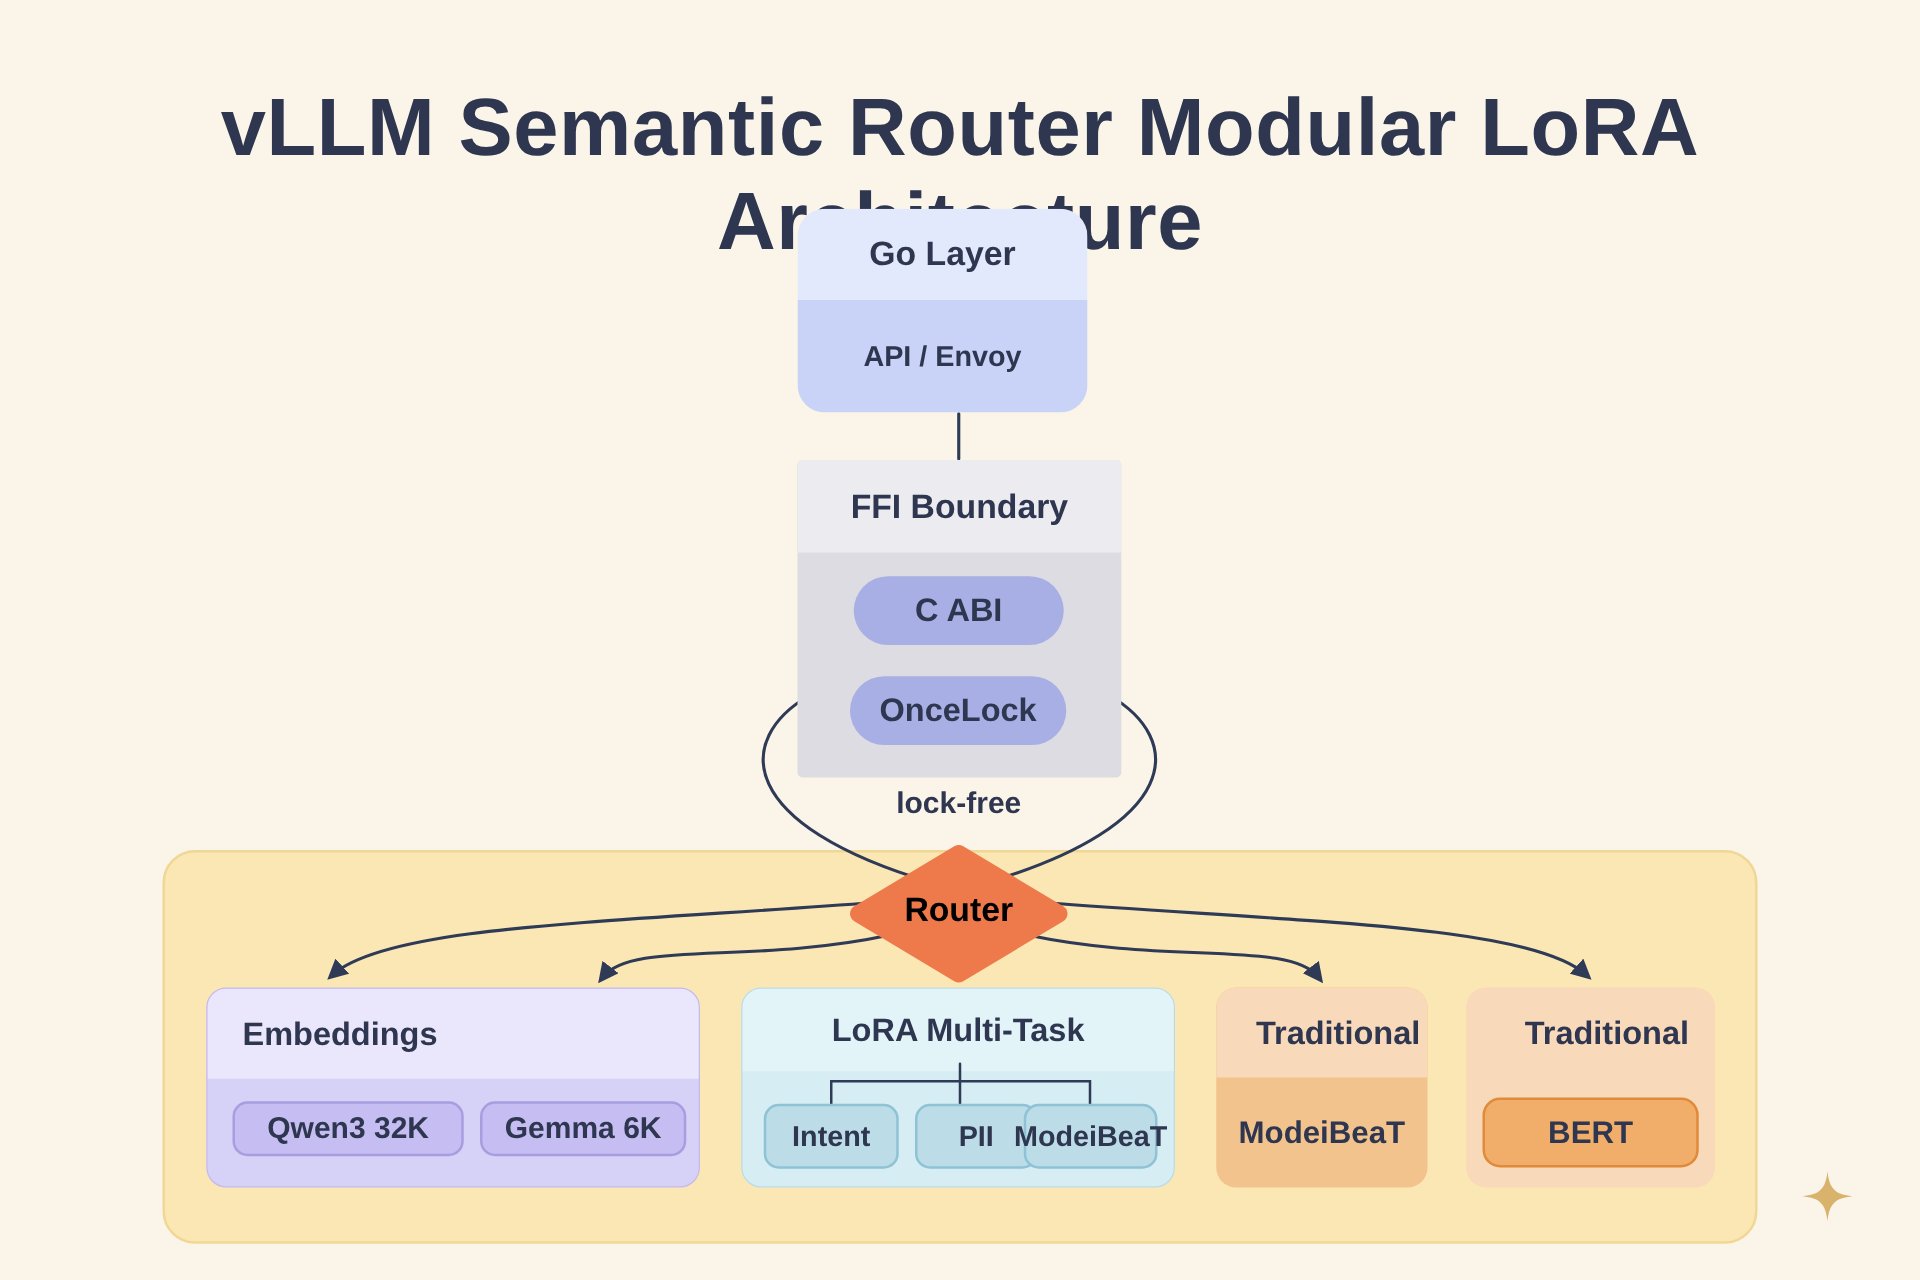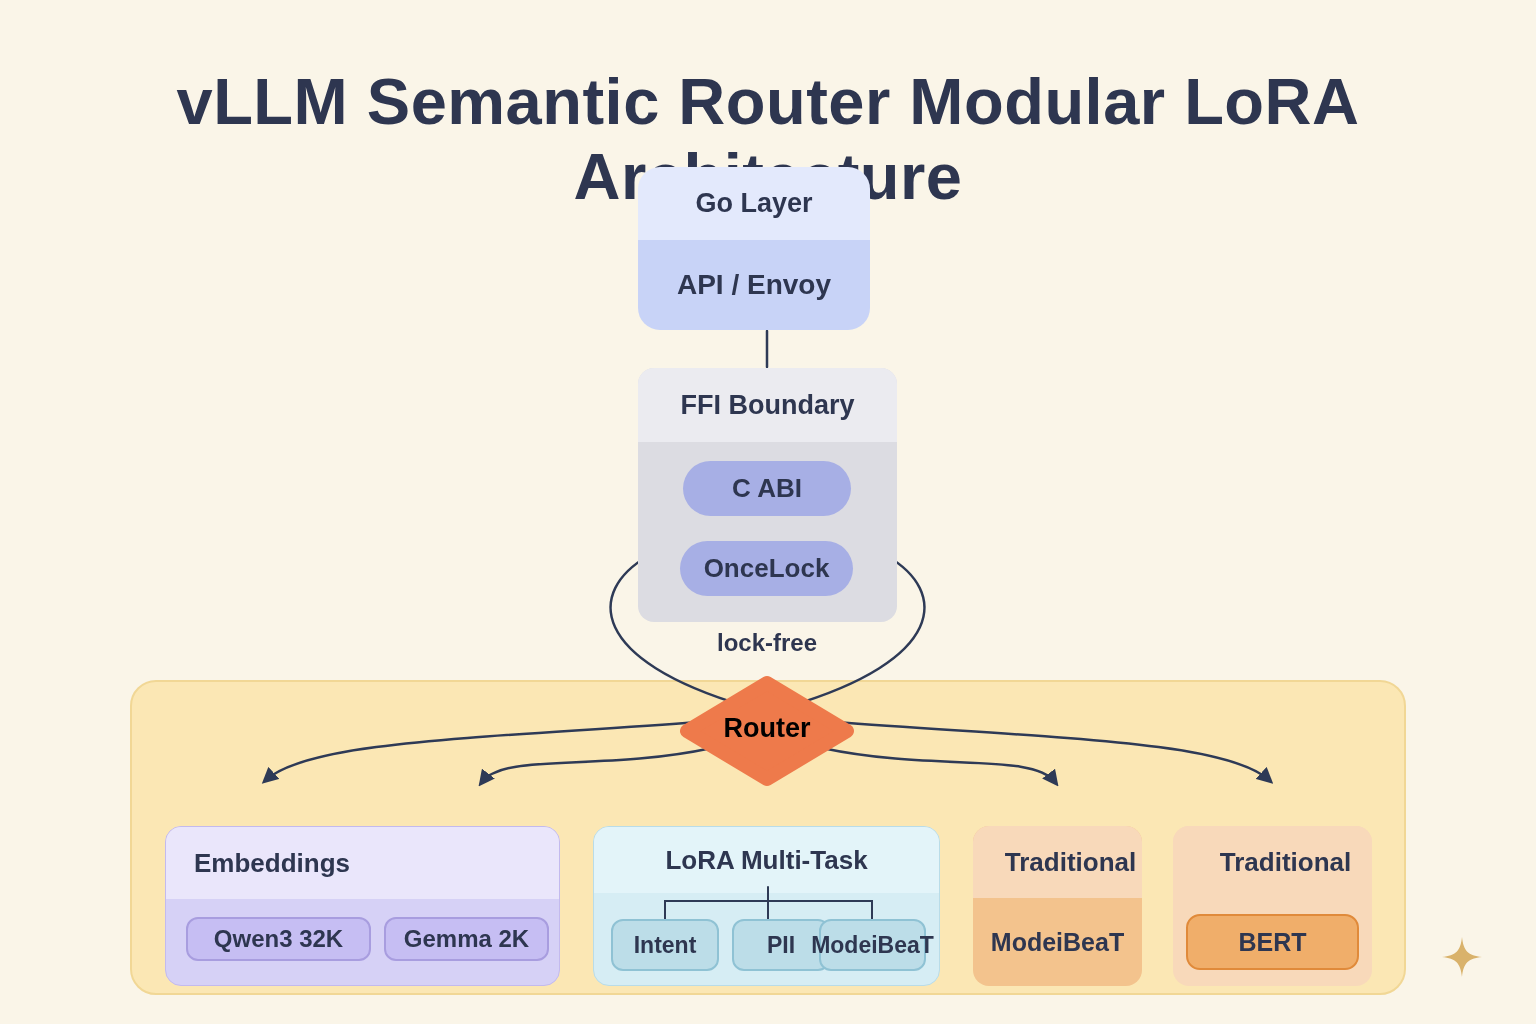--- a/index.html
+++ b/index.html
@@ -35,25 +35,25 @@
     display: flex; align-items: center; justify-content: center;
     font-weight: 700; color: var(--ink, #2e3650);
   }
 
   
   .go-box { left: 638px; top: 167px; width: 232px; height: 163px; border-radius: 22px; }
   .go-box .box-header { height: 73px; font-size: 27px; background: var(--go-header, #e3e9fc); }
   .go-body {
     height: 90px; background: var(--go-body, #c8d3f7);
     display: flex; align-items: center; justify-content: center;
-    font-size: 28px; font-weight: 700;
+    font-size: 23px; font-weight: 700;
   }
 
   
-  .ffi-box { left: 638px; top: 368px; width: 259px; height: 254px; border-radius: 16px; background: var(--ffi-body, #dcdce2); }
+  .ffi-box { left: 638px; top: 368px; width: 259px; height: 254px; border-radius: 4px; background: var(--ffi-body, #dcdce2); }
   .ffi-box .box-header { height: 74px; font-size: 27px; background: var(--ffi-header, #ebebf0); }
   .ffi-pill {
     position: absolute; height: 55px; border-radius: 28px;
     background: var(--ffi-pill, #a7afe5);
     display: flex; align-items: center; justify-content: center;
     font-size: 26px; font-weight: 700;
   }
   .ffi-pill-1 { left: 45px; top: 93px; width: 168px; }
   .ffi-pill-2 { left: 42px; top: 173px; width: 173px; }
 
@@ -62,21 +62,21 @@
     text-align: center; font-size: 24px; font-weight: 700; z-index: 3;
   }
 
   .router-label {
     position: absolute; left: 687px; top: 713px; width: 160px;
     text-align: center; font-size: 27px; font-weight: 700;
     color: #000000; z-index: 3;
   }
 
   
-  .group-box { top: 790px; height: 160px; border-radius: 16px; margin-top: 36px; }
+  .group-box { top: 790px; height: 160px; border-radius: 16px; }
   .group-pill {
     position: absolute; box-sizing: border-box;
     display: flex; align-items: center; justify-content: center;
     font-weight: 700;
   }
 
   .emb-box { left: 165px; width: 395px; background: var(--emb-body, #d6d1f6); border: 1px solid #c3baee; }
   .emb-box .box-header { height: 72px; font-size: 26px; background: var(--emb-header, #eae6fb); justify-content: flex-start; padding-left: 28px; }
   .emb-pill { top: 90px; height: 44px; border-radius: 12px; background: var(--emb-pill, #c6bef3); border: 2px solid #a89ddf; font-size: 24px; }
   .emb-pill-1 { left: 20px; width: 185px; }
@@ -139,21 +139,21 @@
     <div class="ffi-pill ffi-pill-1">C ABI</div>
   </div>
 
   <div class="lock-free">lock-free</div>
 
   <div class="router-label">Router</div>
 
   <div class="box group-box emb-box">
     <div class="box-header">Embeddings</div>
     <div class="group-pill emb-pill emb-pill-1">Qwen3 32K</div>
-    <div class="group-pill emb-pill emb-pill-2">Gemma 2K</div>
+    <div class="group-pill emb-pill emb-pill-2">Gemma 6K</div>
   </div>
 
   <div class="box group-box lora-box">
     <div class="box-header">LoRA Multi-Task</div>
     <svg class="lora-tree" width="347" height="160" viewBox="0 0 347 160">
       <path d="M71,92 L71,74 L278,74 L278,92 M174,60 L174,92" fill="none" stroke="var(--line, #2e3a56)" stroke-width="2" stroke-linecap="round"></path>
     </svg>
     <div class="group-pill lora-pill lora-pill-1">Intent</div>
     <div class="group-pill lora-pill lora-pill-2">PII</div>
     <div class="group-pill lora-pill lora-pill-3">ModeiBeaT</div>

